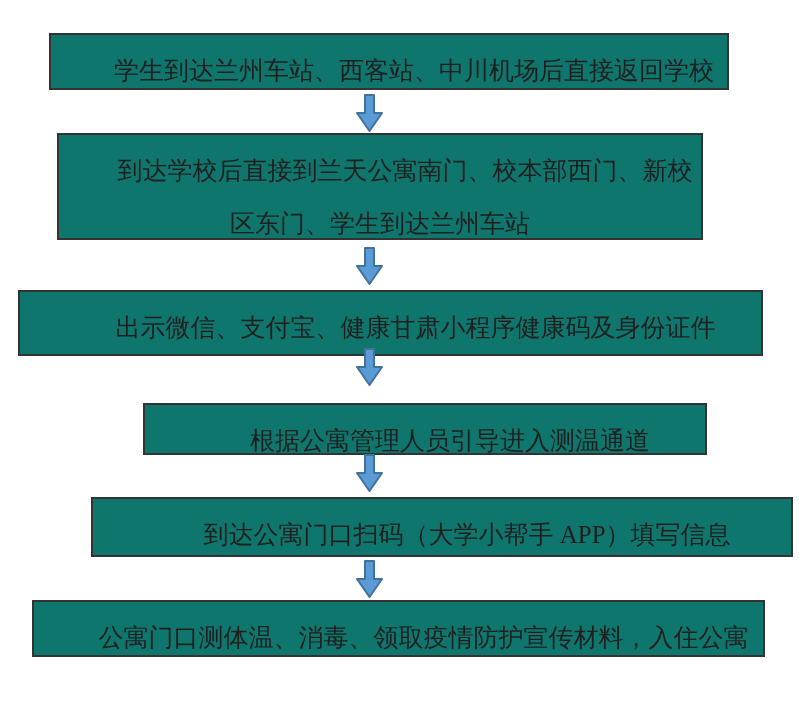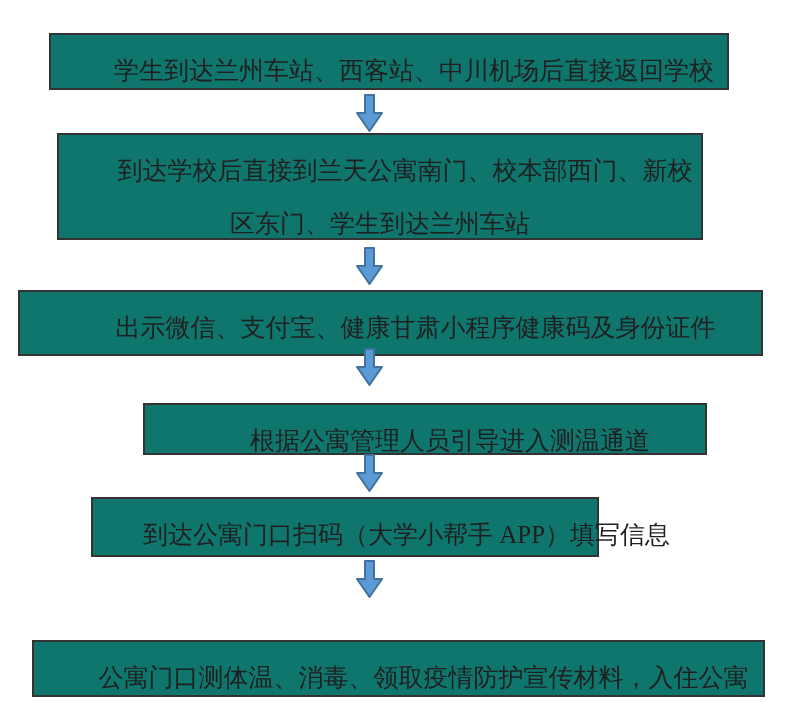--- a/index.html
+++ b/index.html
@@ -91,27 +91,27 @@
   <div class="box" style="left:143px; top:386px; width:564px; height:52px;margin-top:17px;">
     <div class="line indent">根据公寓管理人员引导进入测温通道</div>
   </div>
 
   <div class="arrow" style="left:356px; top:454px;">
     <svg width="27" height="38" viewBox="0 0 27 38" aria-hidden="true">
       <polygon points="9,1 18,1 18,19 26,19 13.5,37 1,19 9,19"></polygon>
     </svg>
   </div>
 
-  <div class="box" style="left:91px; top:497px; width:508px; height:60px;">
+  <div class="box" style="left:91px; top:497px; width:702px; height:60px;">
     <div class="line indent">到达公寓门口扫码（大学小帮手 APP）填写信息</div>
   </div>
 
   <div class="arrow" style="left:356px; top:560px;">
     <svg width="27" height="38" viewBox="0 0 27 38" aria-hidden="true">
       <polygon points="9,1 18,1 18,19 26,19 13.5,37 1,19 9,19"></polygon>
     </svg>
   </div>
 
-  <div class="box" style="left:32px; top:600px; width:733px; height:57px;margin-top:40px;">
+  <div class="box" style="left:32px; top:600px; width:733px; height:57px;">
     <div class="line indent">公寓门口测体温、消毒、领取疫情防护宣传材料，入住公寓</div>
   </div>
 
 </div>
 
 </body></html>

